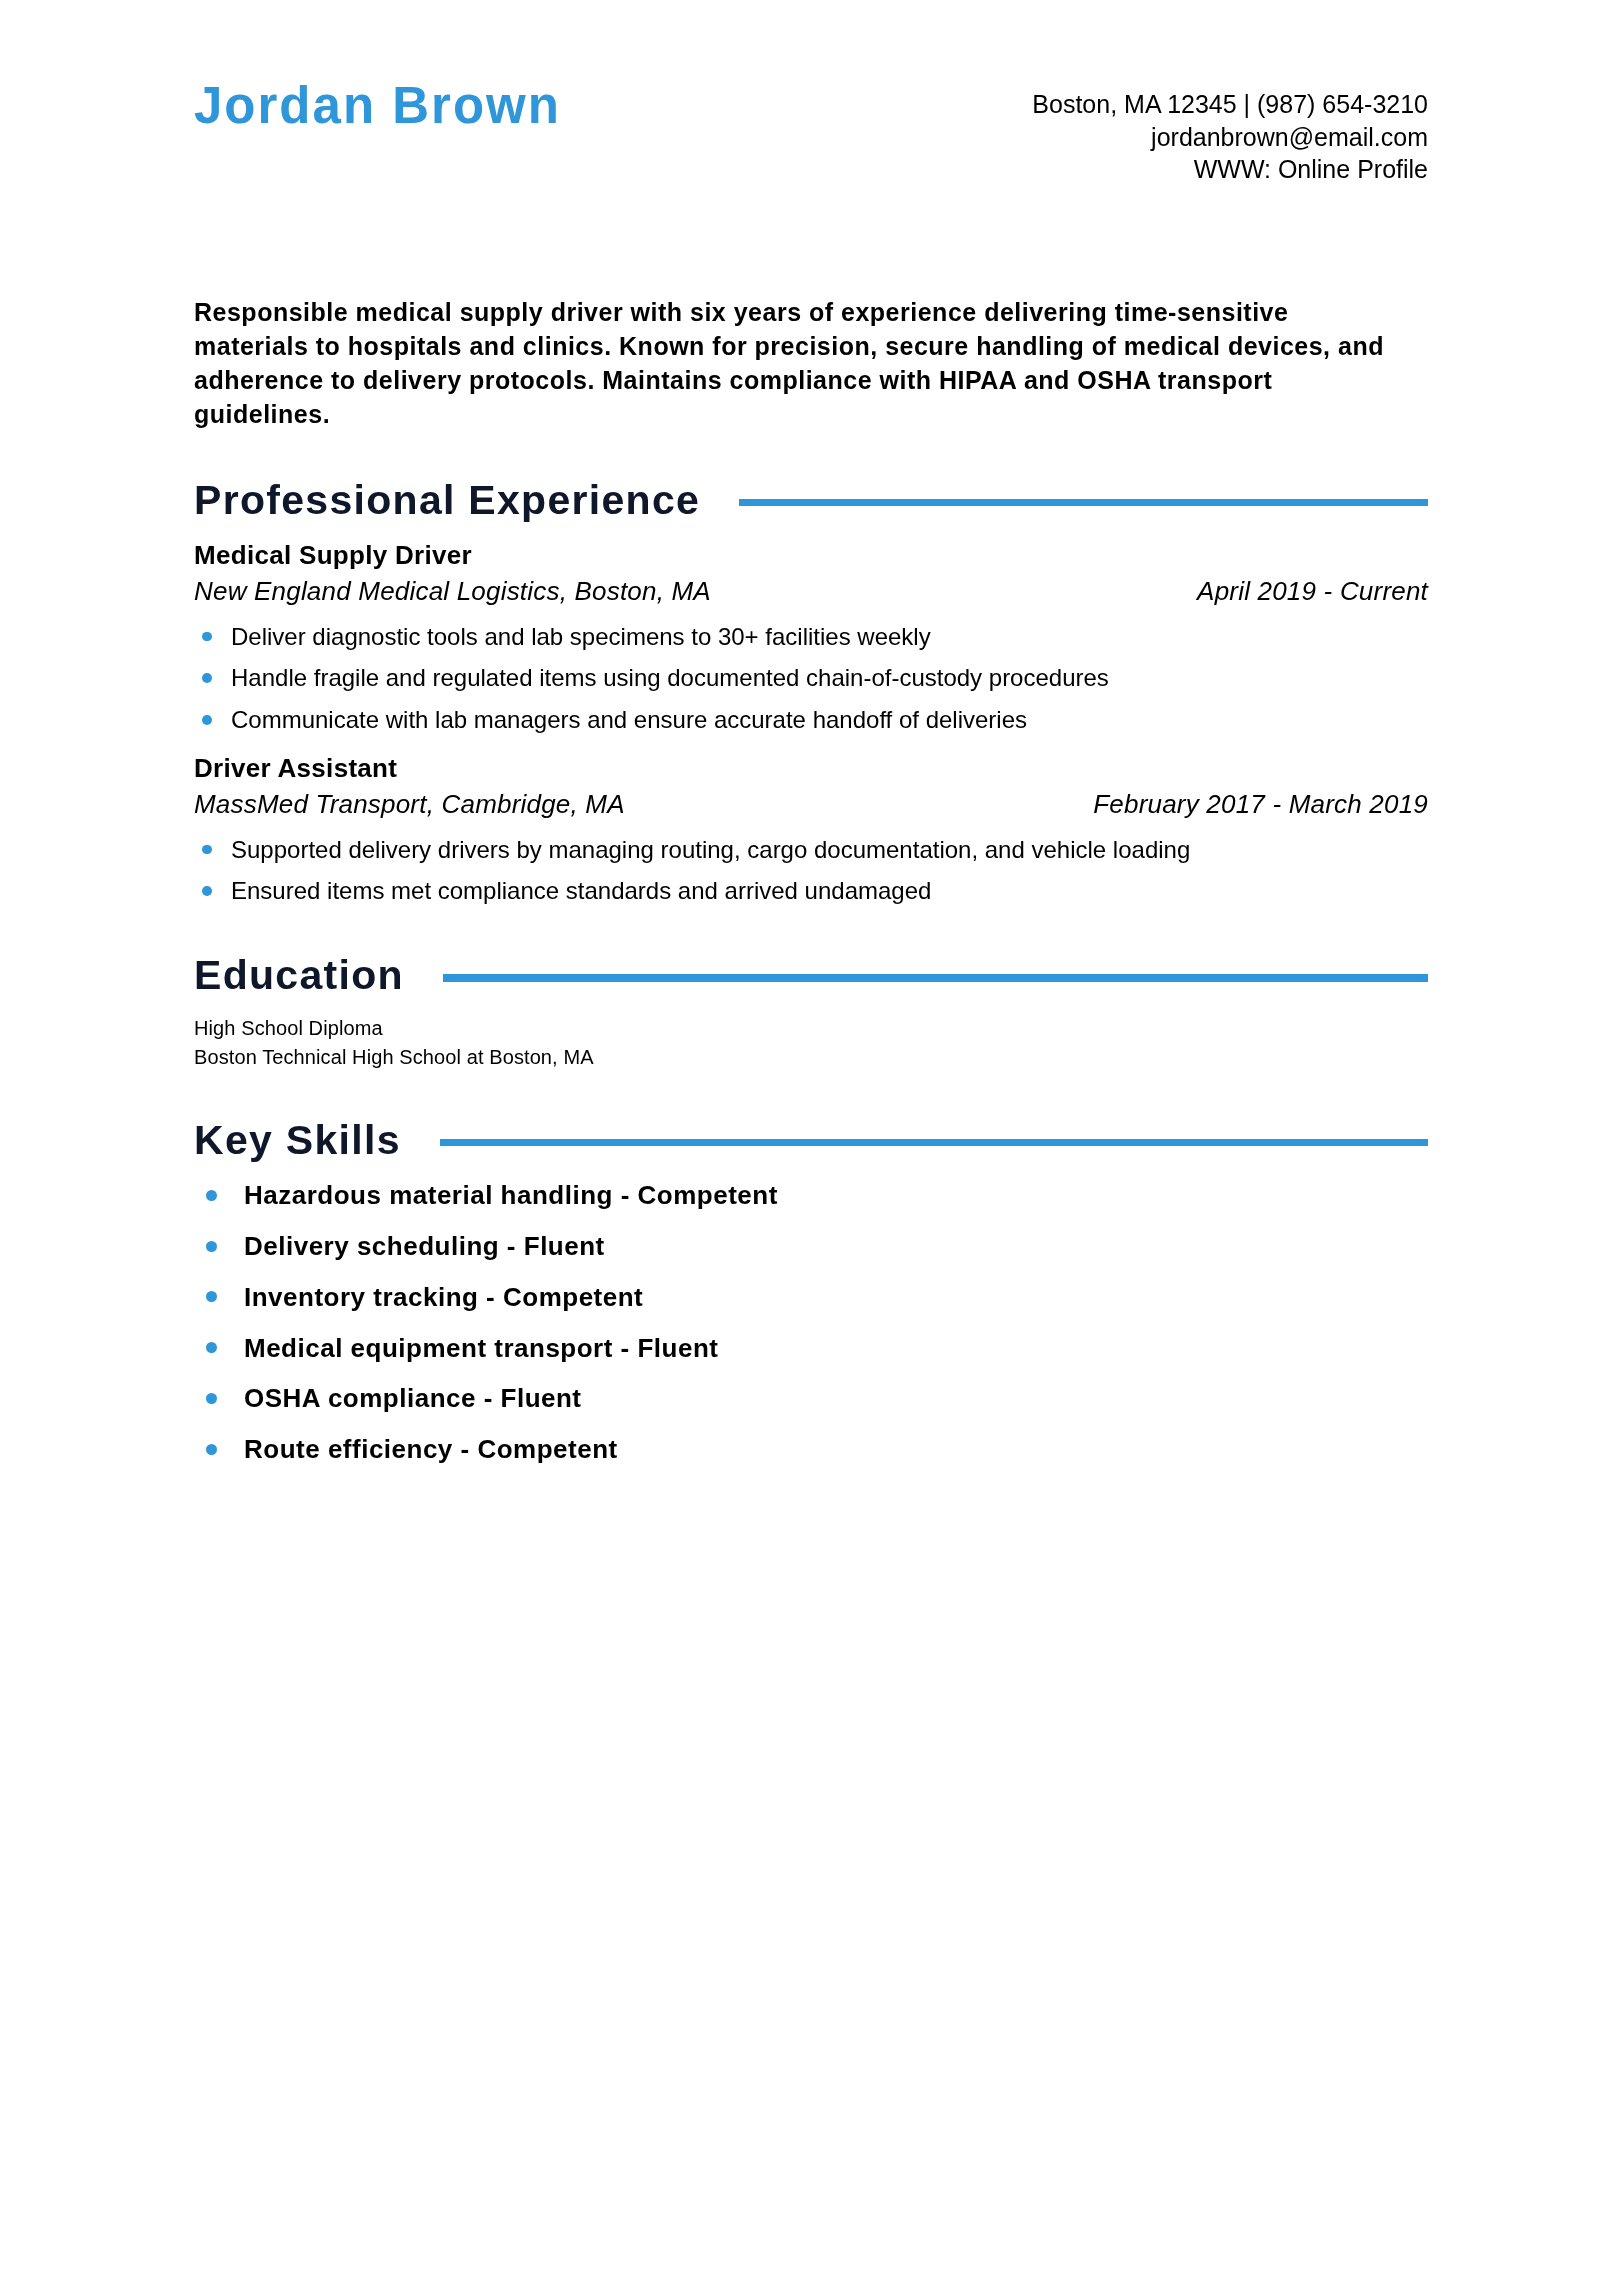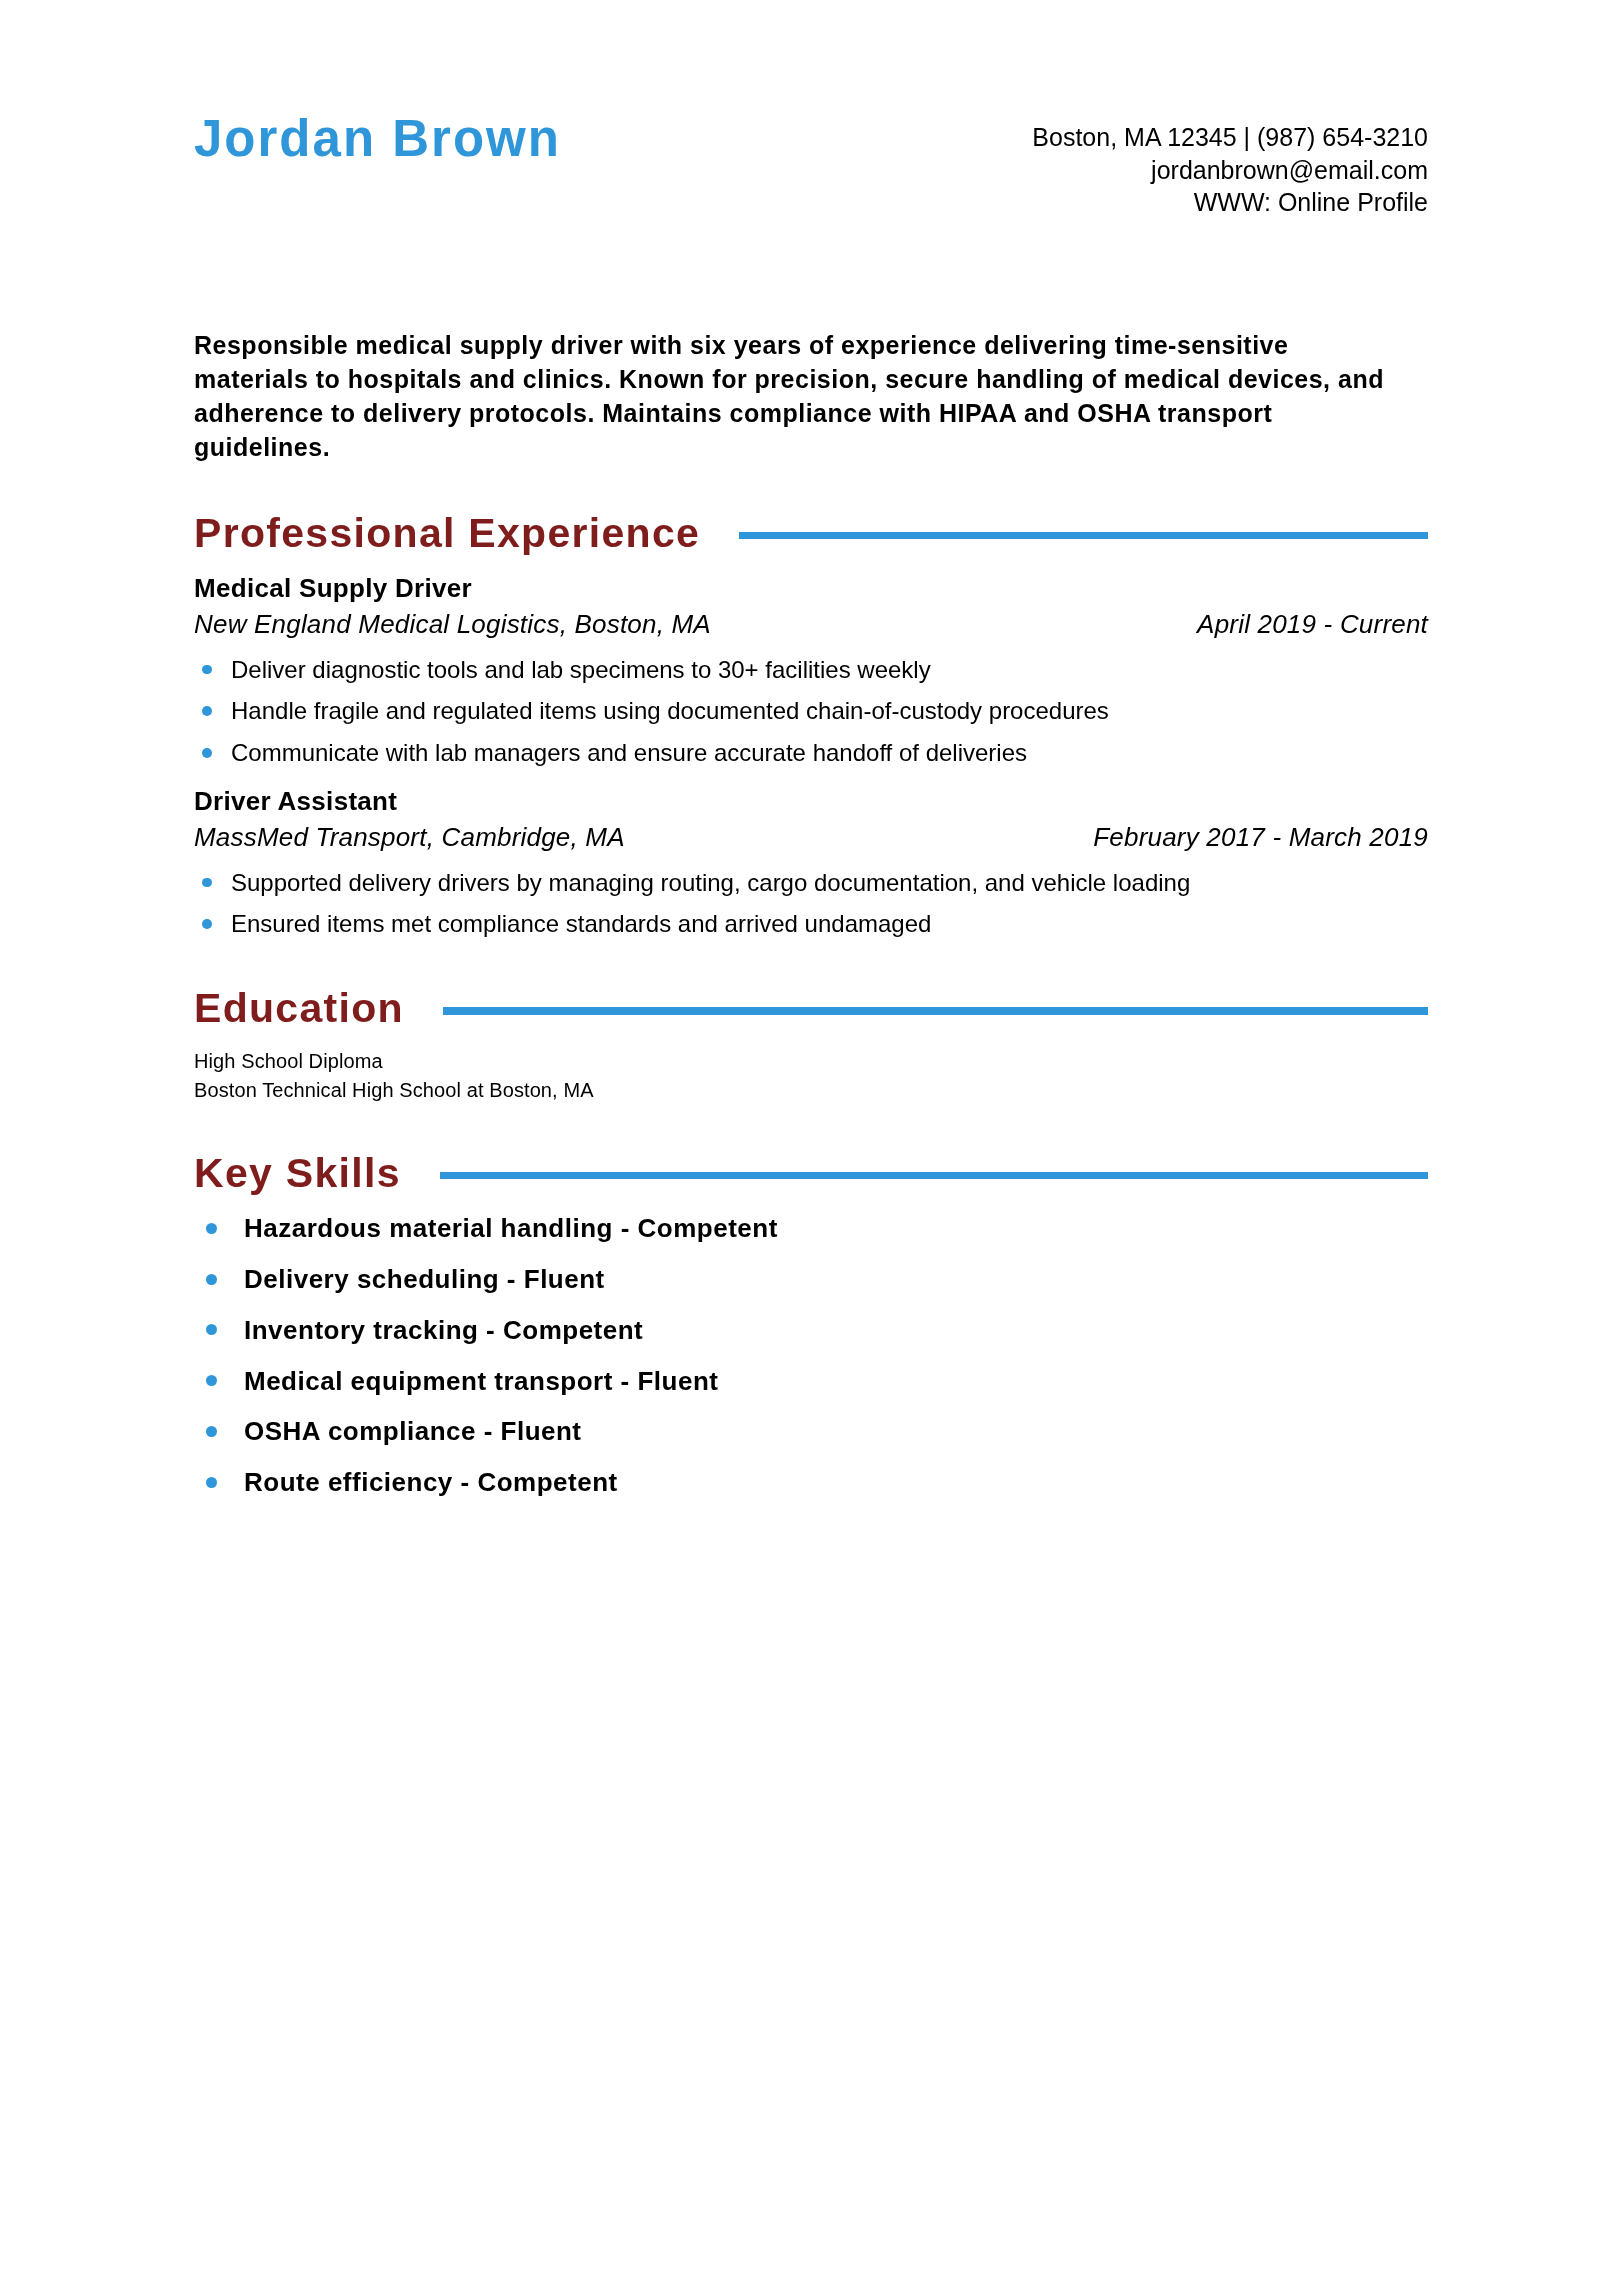--- a/index.html
+++ b/index.html
@@ -14,21 +14,21 @@
     color: #000000;
     -webkit-font-smoothing: none;
   }
 
   .page {
     position: relative;
     width: 1622px;
     height: 2295px;
     background: #ffffff;
     box-sizing: border-box;
-    padding: 112px 194px 0 194px;
+    padding: 79px 194px 0 194px;
     border-radius: 15px;
   }
 
   
   .header {
     display: flex;
     align-items: flex-start;
     justify-content: space-between;
     height: 124px;
   }
@@ -61,21 +61,21 @@
   }
 
   
   .section-head {
     display: flex;
     align-items: center;
     margin-top: 48px;
     margin-bottom: 17px;
   }
   .section-head .title {
-    color: #7f1d1d;
+    color: #0f172a;
     font-size: 41px;
     font-weight: bold;
     letter-spacing: 1.3px;
     line-height: 1.05;
     white-space: nowrap;
     flex: 0 0 auto;
   }
   .section-head .rule {
     flex: 1 1 auto;
     height: 7.2px;

